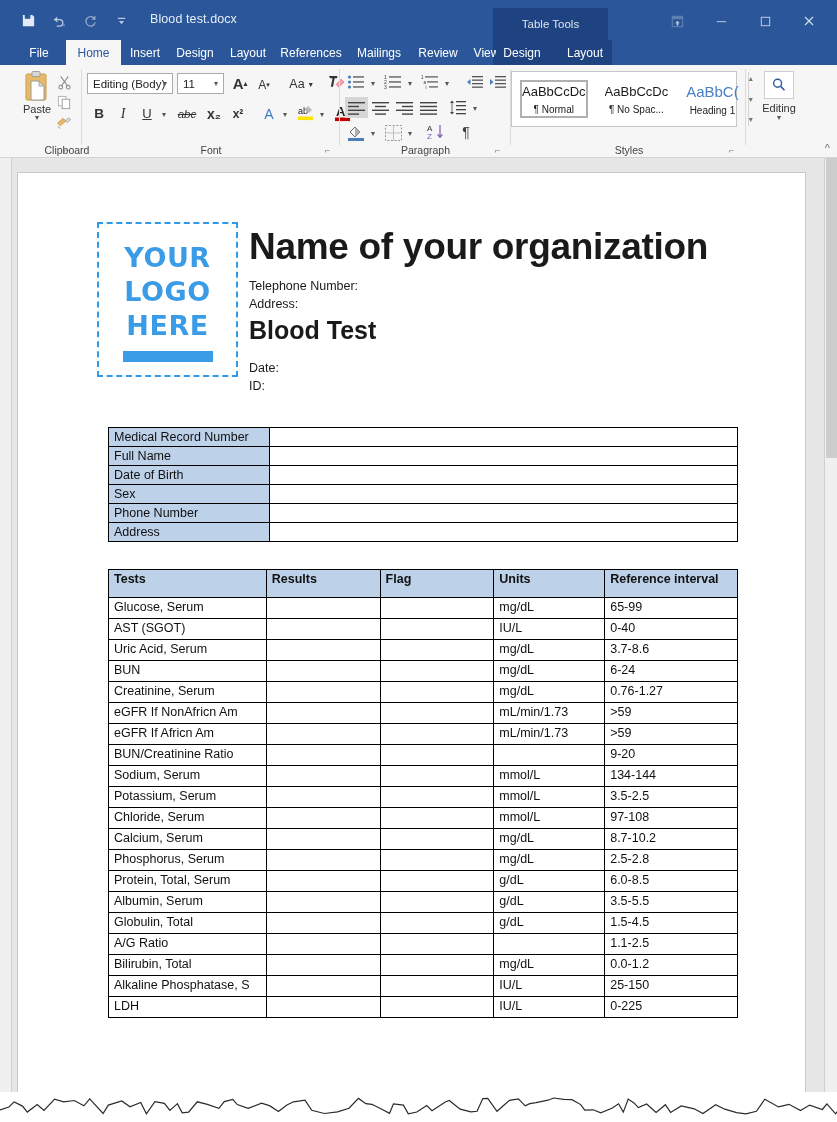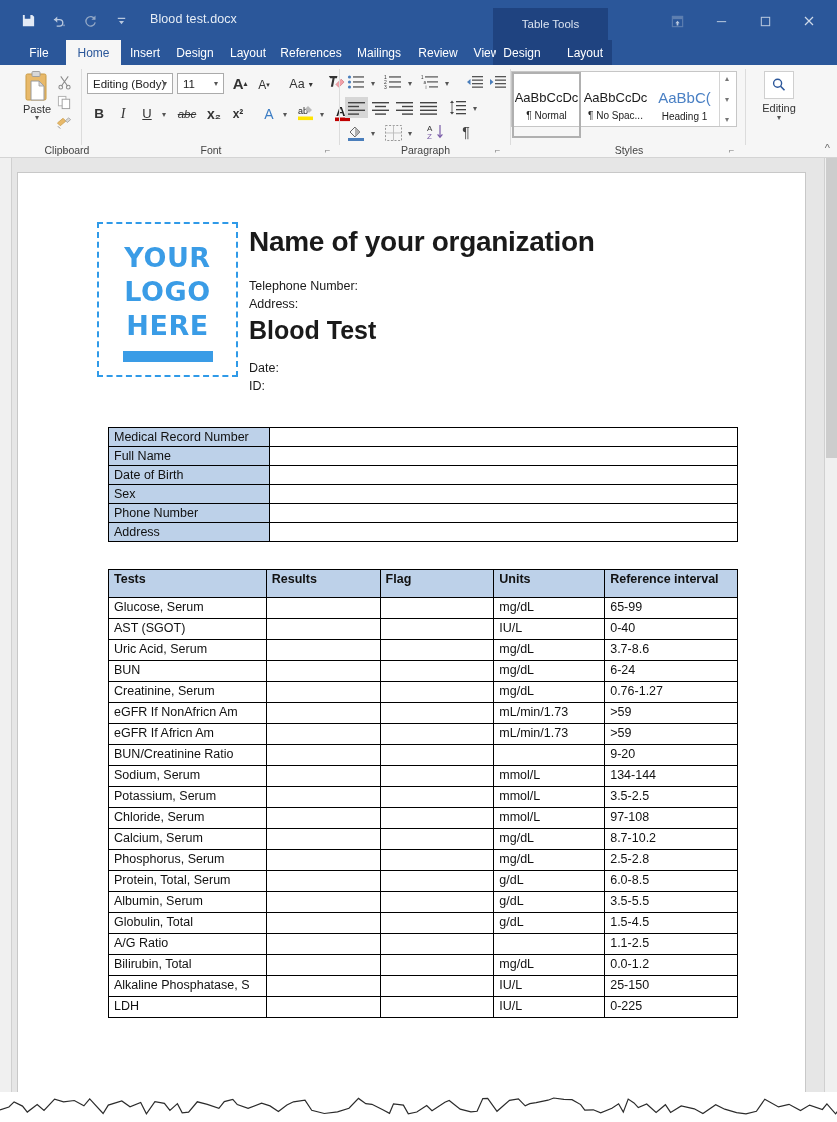--- a/index.html
+++ b/index.html
@@ -127,21 +127,21 @@
     color: #333; font-size: 12.5px;
   }
 
   
   .styles-gallery {
     position: absolute; left: 511px; top: 6px; width: 226px; height: 56px;
     background: #fff; border: 1px solid #c6c6c6;
     display: flex;
   }
   .style-card {
-    width: 69px; height: 66px; margin: 0;
+    width: 69px; height: 38px; margin: 8px;
     display: flex; flex-direction: column; align-items: center; justify-content: center;
     border: 1px solid transparent;
   }
   .style-card.sel { border: 2px solid #b0b0b0; }
   .sc-sample { font-size: 13px; color: #1a1a1a; overflow: hidden; white-space: nowrap; }
   .sc-sample.h1 { color: #4a80c4; font-size: 15px; }
   .sc-name { font-size: 10px; color: #222; margin-top: 5px; white-space: nowrap; overflow: hidden; }
   .gallery-scroll {
     width: 15px; height: 54px; border-left: 1px solid #d4d4d4;
     display: flex; flex-direction: column; align-items: center; justify-content: space-between;
@@ -199,21 +199,21 @@
   .logo span {
     font-family: "DejaVu Sans", sans-serif;
     font-weight: bold; color: #3a9ce6;
     font-size: 27px; line-height: 34px; letter-spacing: .5px;
   }
   .logo .bar {
     width: 90px; height: 11px; background: #3a9ce6; margin-top: 8px;
   }
   .org-name {
     position: absolute; left: 231px; top: 53px;
-    font-size: 28px; font-weight: bold; color: #1a1a1a;
+    font-size: 37px; font-weight: bold; color: #1a1a1a;
     letter-spacing: -.3px; white-space: nowrap;
   }
   .meta-line {
     position: absolute; left: 231px;
     font-size: 12.5px; color: #1a1a1a;
   }
   .blood-test-h {
     position: absolute; left: 231px; top: 143px;
     font-size: 25px; font-weight: bold; color: #1a1a1a;
   }

